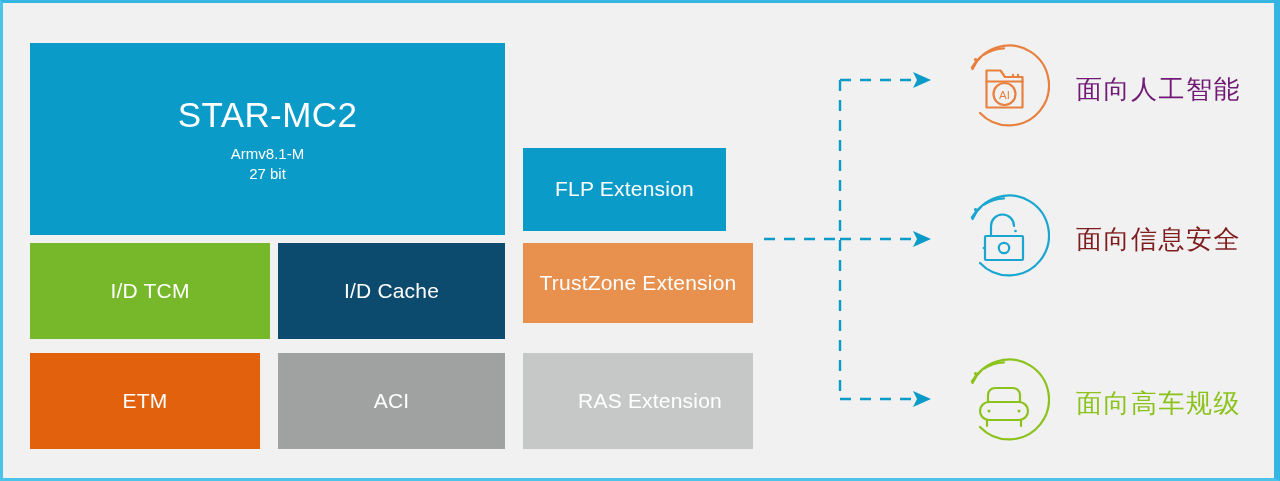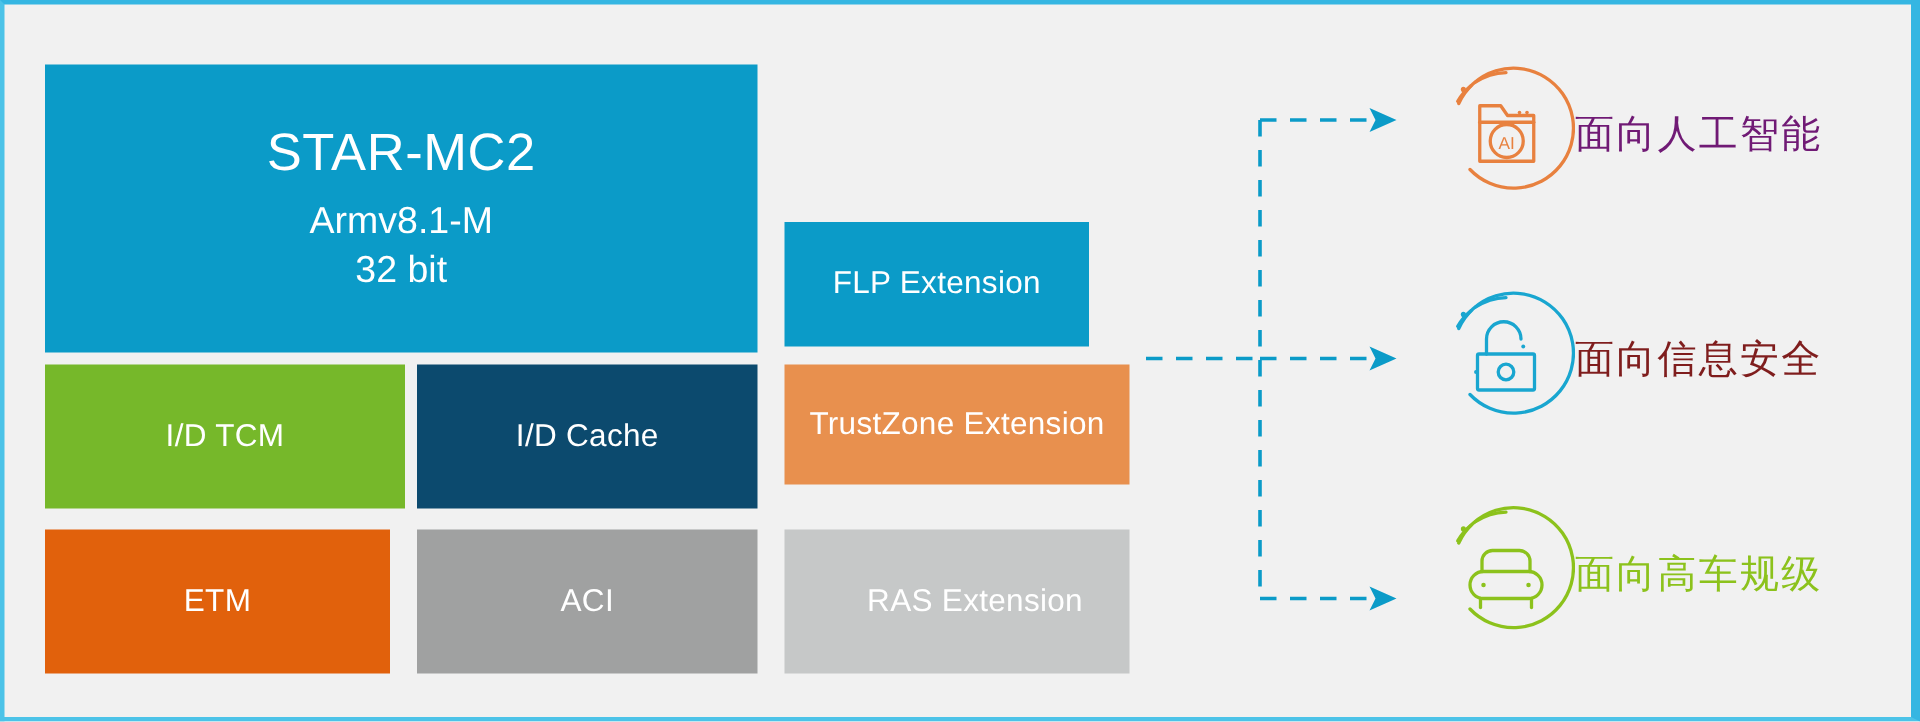--- a/index.html
+++ b/index.html
@@ -51,21 +51,21 @@
     height: 192px;
     background: #0b9bc8;
   }
   .core .core-name {
     font-size: 35px;
     font-weight: 400;
     letter-spacing: 0.4px;
     margin-bottom: 6px;
   }
   .core .core-sub {
-    font-size: 25px;
+    font-size: 15px;
     font-weight: 400;
     line-height: 1.35;
   }
 
   .tcm   { left: 27px;  top: 240px; width: 240px; height: 96px; background: #76b82a; }
   .cache { left: 275px; top: 240px; width: 227px; height: 96px; background: #0c4a6e; }
   .etm   { left: 27px;  top: 350px; width: 230px; height: 96px; background: #e1610c; }
   .aci   { left: 275px; top: 350px; width: 227px; height: 96px; background: #a0a1a1; }
 
   .mve   { left: 520px; top: 40px;  width: 230px; height: 87px;  background: #0b9bc8; }
@@ -82,24 +82,25 @@
     height: 481px;
     pointer-events: none;
   }
 
   
   .feature {
     position: absolute;
     left: 955px;
     display: flex;
     align-items: center;
+    gap: 26px;
   }
   .feature-ai  { top: 40px; }
   .feature-sec { top: 190px; }
-  .feature-car { top: 333px; text-align: right; }
+  .feature-car { top: 354px; text-align: right; }
 
   .feature-icon {
     width: 92px;
     height: 92px;
     flex: 0 0 92px;
   }
   .feature-label {
     font-size: 26px;
     font-weight: 400;
     letter-spacing: 1.5px;
@@ -110,21 +111,21 @@
   .label-car { color: #8cc21c; }
 </style>
 </head>
 <body>
 
 <div id="diagram">
 
   <div class="block core">
     <div class="core-name">STAR-MC2</div>
     <div class="core-sub">Armv8.1-M</div>
-    <div class="core-sub">32 bit</div>
+    <div class="core-sub">27 bit</div>
   </div>
 
   <div class="block tcm">
     <div class="title">I/D TCM</div>
   </div>
   <div class="block cache">
     <div class="title">I/D Cache</div>
   </div>
   <div class="block aci">
     <div class="title">ACI</div>

